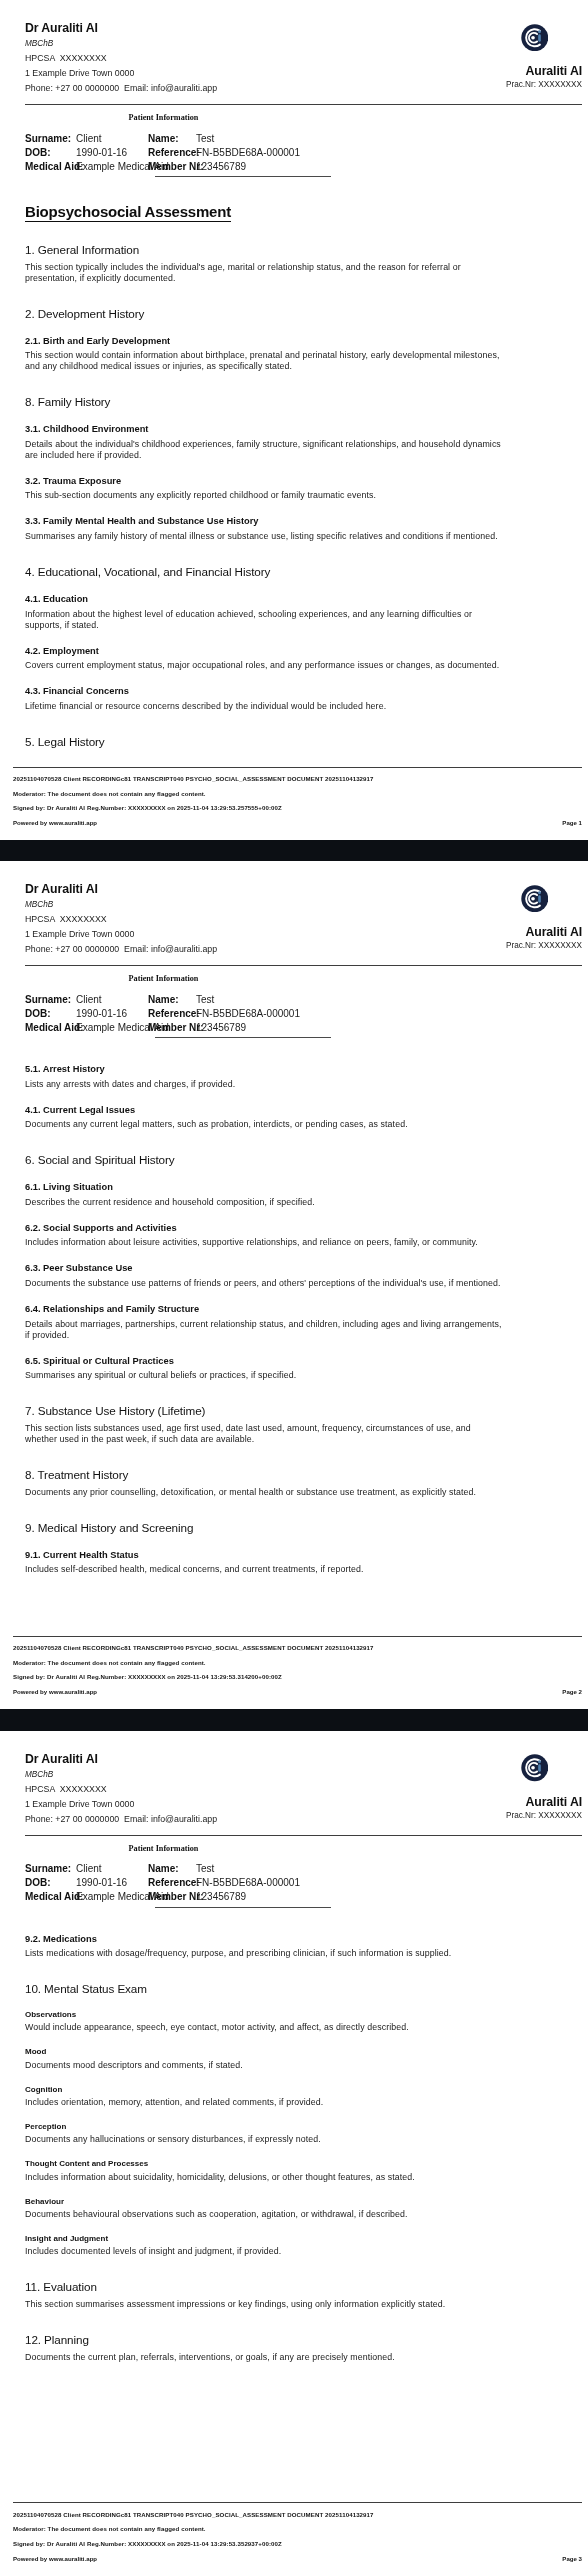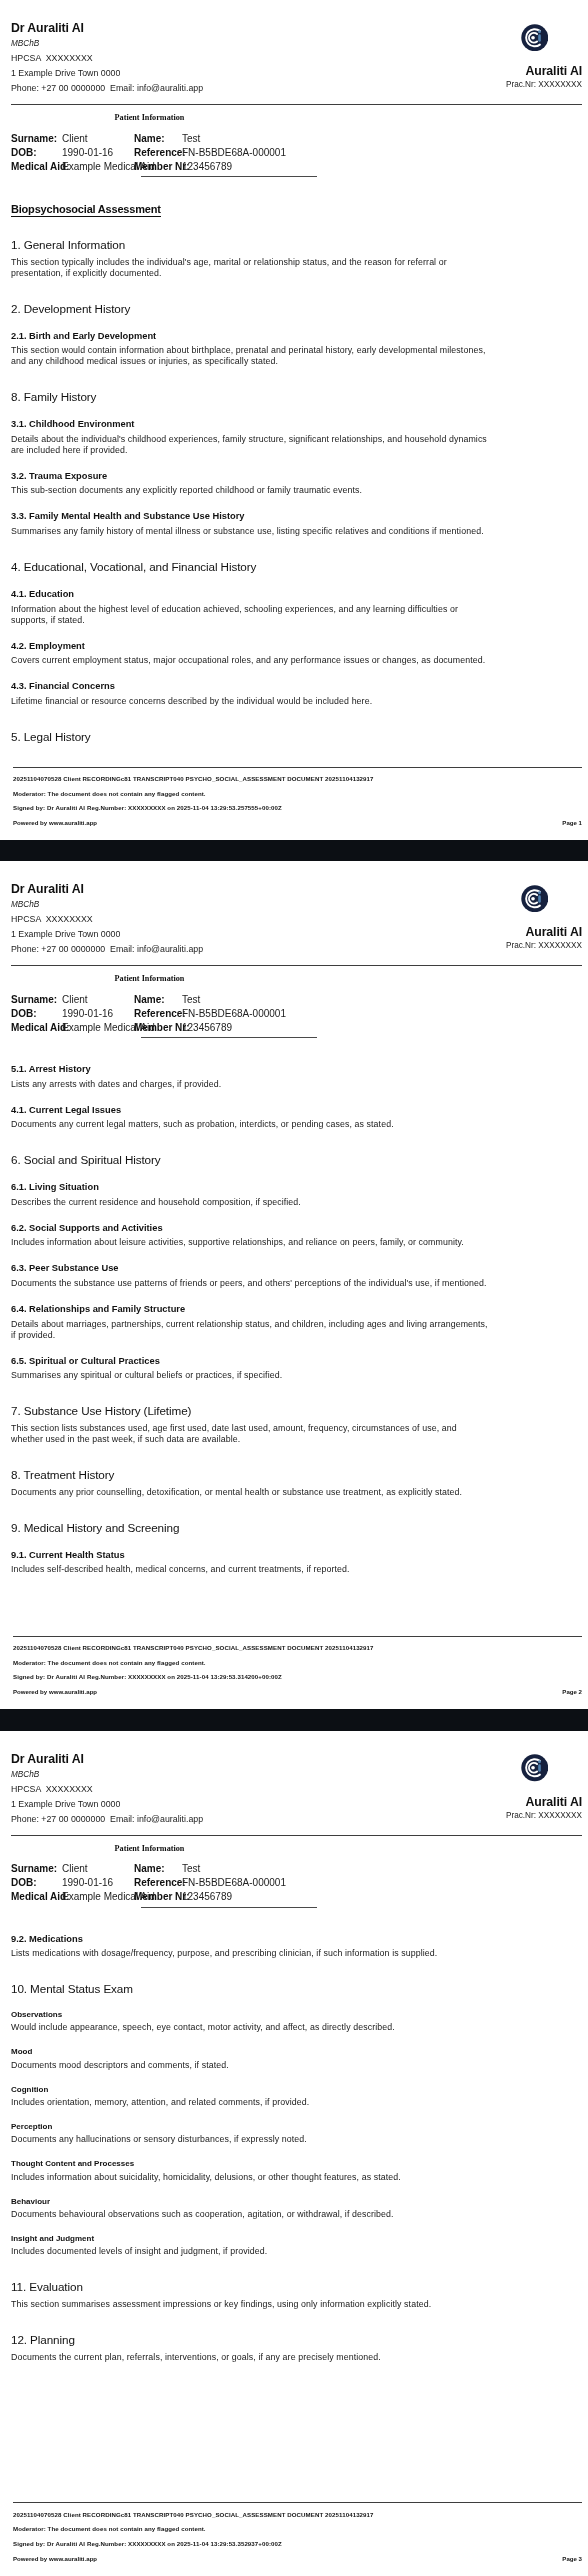--- a/index.html
+++ b/index.html
@@ -3,41 +3,41 @@
 <meta charset="utf-8">
 <style>
   html,body {margin:0; padding:0;}
   body {width:589px; background:#0c0f14; font-family:"Liberation Sans","DejaVu Sans",sans-serif;}
   .page {position:relative; background:#ffffff; overflow:hidden;}
   .page-1 {height:840px;}
   .page-2 {height:848px;}
   .page-3 {height:845px;}
   .page-gap {height:21px; background:#0c0f14;}
   .page-gap.g2 {height:21.6px;}
-  .page-pad {padding:20px 7px 0 11px;}
+  .page-pad {padding:20px 7px 0 25px;}
 
   
   .hdr {display:flex; justify-content:space-between; align-items:flex-start;}
   .practice-name {font-size:12.3px; font-weight:bold; line-height:16px; color:#101010; letter-spacing:-0.1px;}
   .hdr-line {font-size:8.8px; line-height:15px; color:#1c1c1c; white-space:pre-wrap;}
   .qualification {font-style:italic; font-size:8.2px;}
   .hdr-right {display:flex; flex-direction:column; align-items:flex-end; text-align:center;}
   .logo {width:27.5px; height:27.5px; margin:3.5px 34px 0 0; display:block;}
   .brand-name {font-size:12.3px; font-weight:bold; line-height:14px; margin-top:13px; color:#101010; letter-spacing:-0.1px;}
   .prac-nr {font-size:8.2px; line-height:13.4px; color:#1c1c1c;}
   .header-rule {border:none; border-top:1.5px solid #3e3e3e; margin:8.2px 0 0 0;}
 
   
   .patient-title {width:277px; text-align:center; font-weight:bold; font-size:8.2px; color:#101010; margin-top:8.2px;font-family:Liberation Serif, serif;}
   .pi-table {display:grid; grid-template-columns:51px 72px 48px auto; margin-top:9.3px; font-size:10px; line-height:14px; color:#222; white-space:nowrap;}
   .pi-label {font-weight:bold; color:#101010;}
   .pi-underline {width:176px; margin-left:130px; border-bottom:1.2px solid #4a4a4a; margin-top:2.3px;}
 
   
-  .doc-title {font-size:11px; font-weight:bold; margin:26px 0 9.3px; color:#0e0e0e; letter-spacing:-0.2px;}
+  .doc-title {font-size:15px; font-weight:bold; margin:26px 0 9.3px; color:#0e0e0e; letter-spacing:-0.2px;}
   .doc-title span {border-bottom:1.5px solid #0e0e0e; padding-bottom:0.6px;}
   .sec-h1 {font-size:11.7px; font-weight:normal; line-height:15px; margin:22px 0 4.7px; color:#121212; letter-spacing:-0.1px;}
   .sec-h2 {font-size:9.3px; font-weight:bold; line-height:11.7px; margin:15px 0 2.9px; color:#121212;}
   .sec-h3 {font-size:8px; font-weight:bold; line-height:10px; margin:14px 0 2.3px; color:#121212;}
   .sec-body {font-size:8.8px; line-height:11px; margin:0; color:#202020; max-width:479px; letter-spacing:0.1px;}
   .content > .doc-section:first-child > .sec-h2 {margin-top:26px;}
 
   
   .page-footer {position:absolute; left:13px; right:7px; bottom:14px;}
   .footer-rule {border-top:1.5px solid #3e3e3e;}

